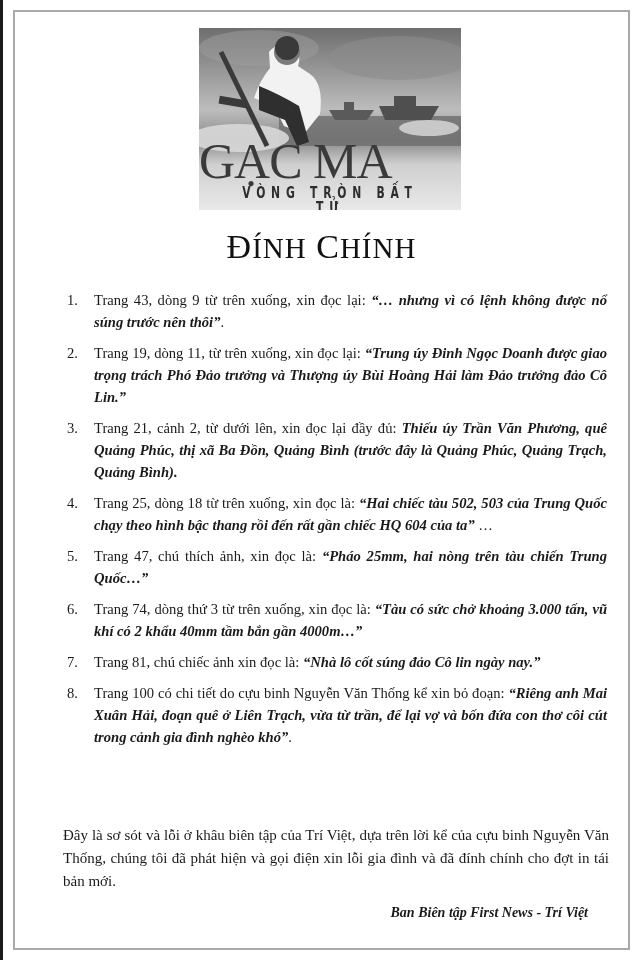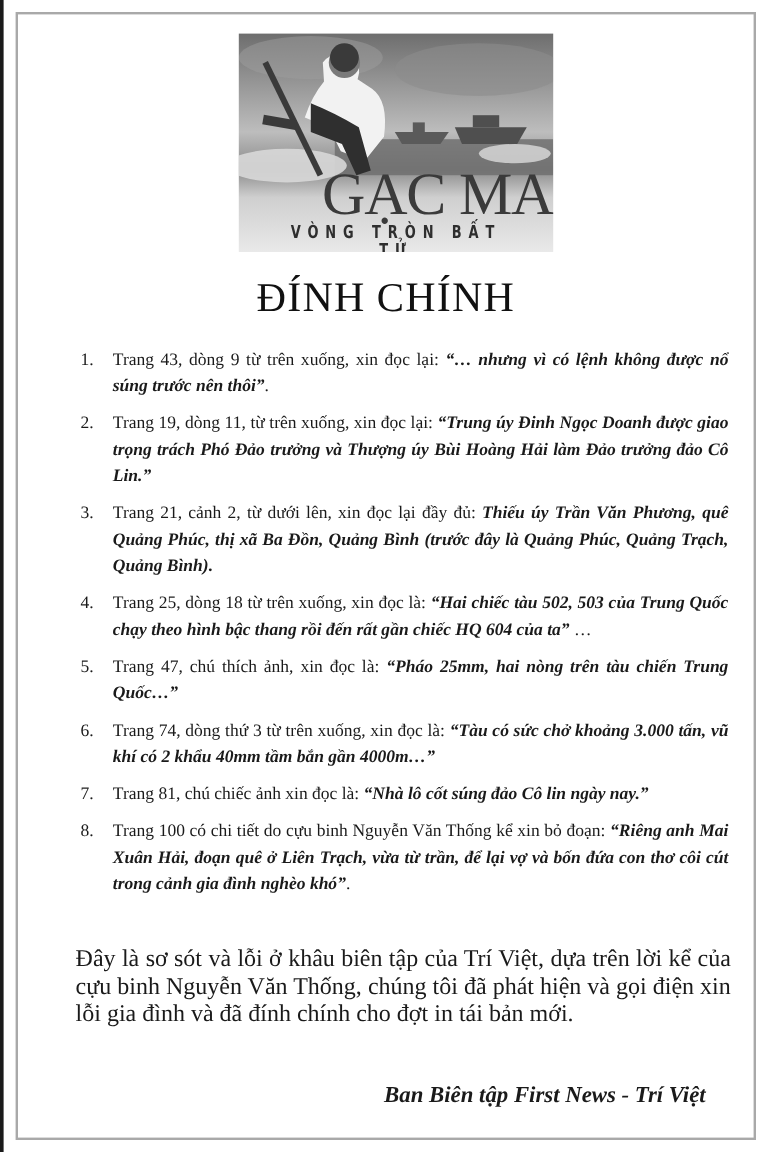--- a/index.html
+++ b/index.html
@@ -39,21 +39,21 @@
     width: 262px;
     height: 182px;
     overflow: hidden;
     background: linear-gradient(180deg, #6e6e6e 0%, #9a9a9a 25%, #bdbdbd 45%, #8a8a8a 62%, #cfcfcf 75%, #e9e9e9 100%);
   }
   .cover svg { position: absolute; left: 0; top: 0; }
   .cover-title {
     position: absolute;
     left: 0; right: 0;
     top: 108px;
-    text-align: right;
+    text-align: left;
     font-family: "Liberation Serif", serif;
     font-size: 50px;
     letter-spacing: -1px;
     color: #3a3a3a;
     line-height: 1;
   }
   .cover-subtitle {
     position: absolute;
     left: 0; right: 0;
     top: 158px;
@@ -70,21 +70,21 @@
     position: absolute;
     left: 0; right: 0;
     top: 218px;
     text-align: center;
     font-family: "Liberation Serif", serif;
     font-size: 34px;
     letter-spacing: 1px;
     color: #111;
     line-height: 1;
   }
-  .heading .sc { font-size: 35px; }
+  .heading .sc { font-size: 29px; }
   .list {
     position: absolute;
     left: 52px;
     top: 277px;
     width: 540px;
     margin: 0;
     padding: 0;
     list-style: none;
     font-size: 14.6px;
     line-height: 22px;
@@ -100,34 +100,34 @@
     left: 0;
     top: 0;
   }
   .list .quote {
     font-style: italic;
     font-weight: bold;
   }
   .closing {
     position: absolute;
     left: 48px;
-    top: 776px;
+    top: 812px;
     width: 546px;
-    font-size: 20px;
+    font-size: 15px;
     line-height: 23px;
     text-align: justify;
   }
   .signature {
     position: absolute;
     right: 40px;
     top: 890px;
     text-align: center;
     font-style: italic;
     font-weight: bold;
-    font-size: 19px;
+    font-size: 14px;
     line-height: 22px;
   }
 </style>
 </head>
 <body>
 
 <div class="edge-strip"></div>
 
 <div class="page">
 

